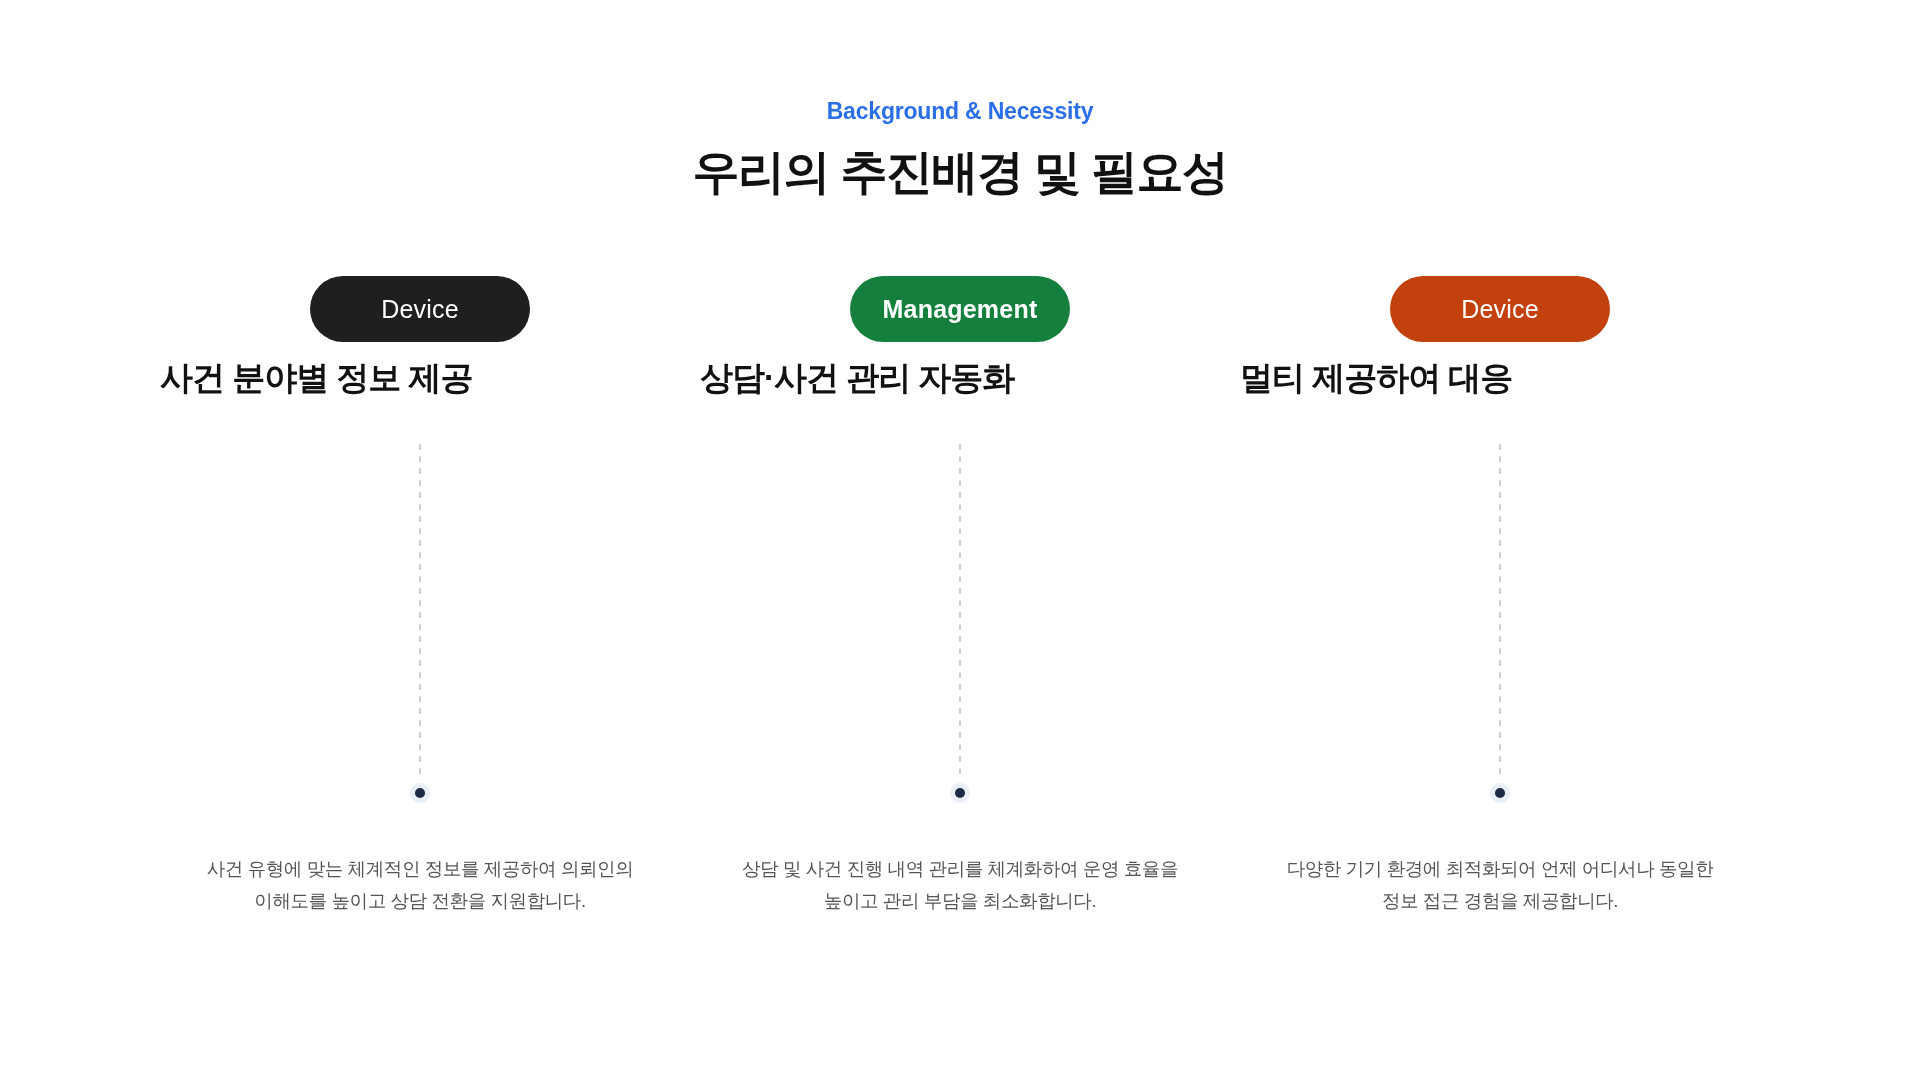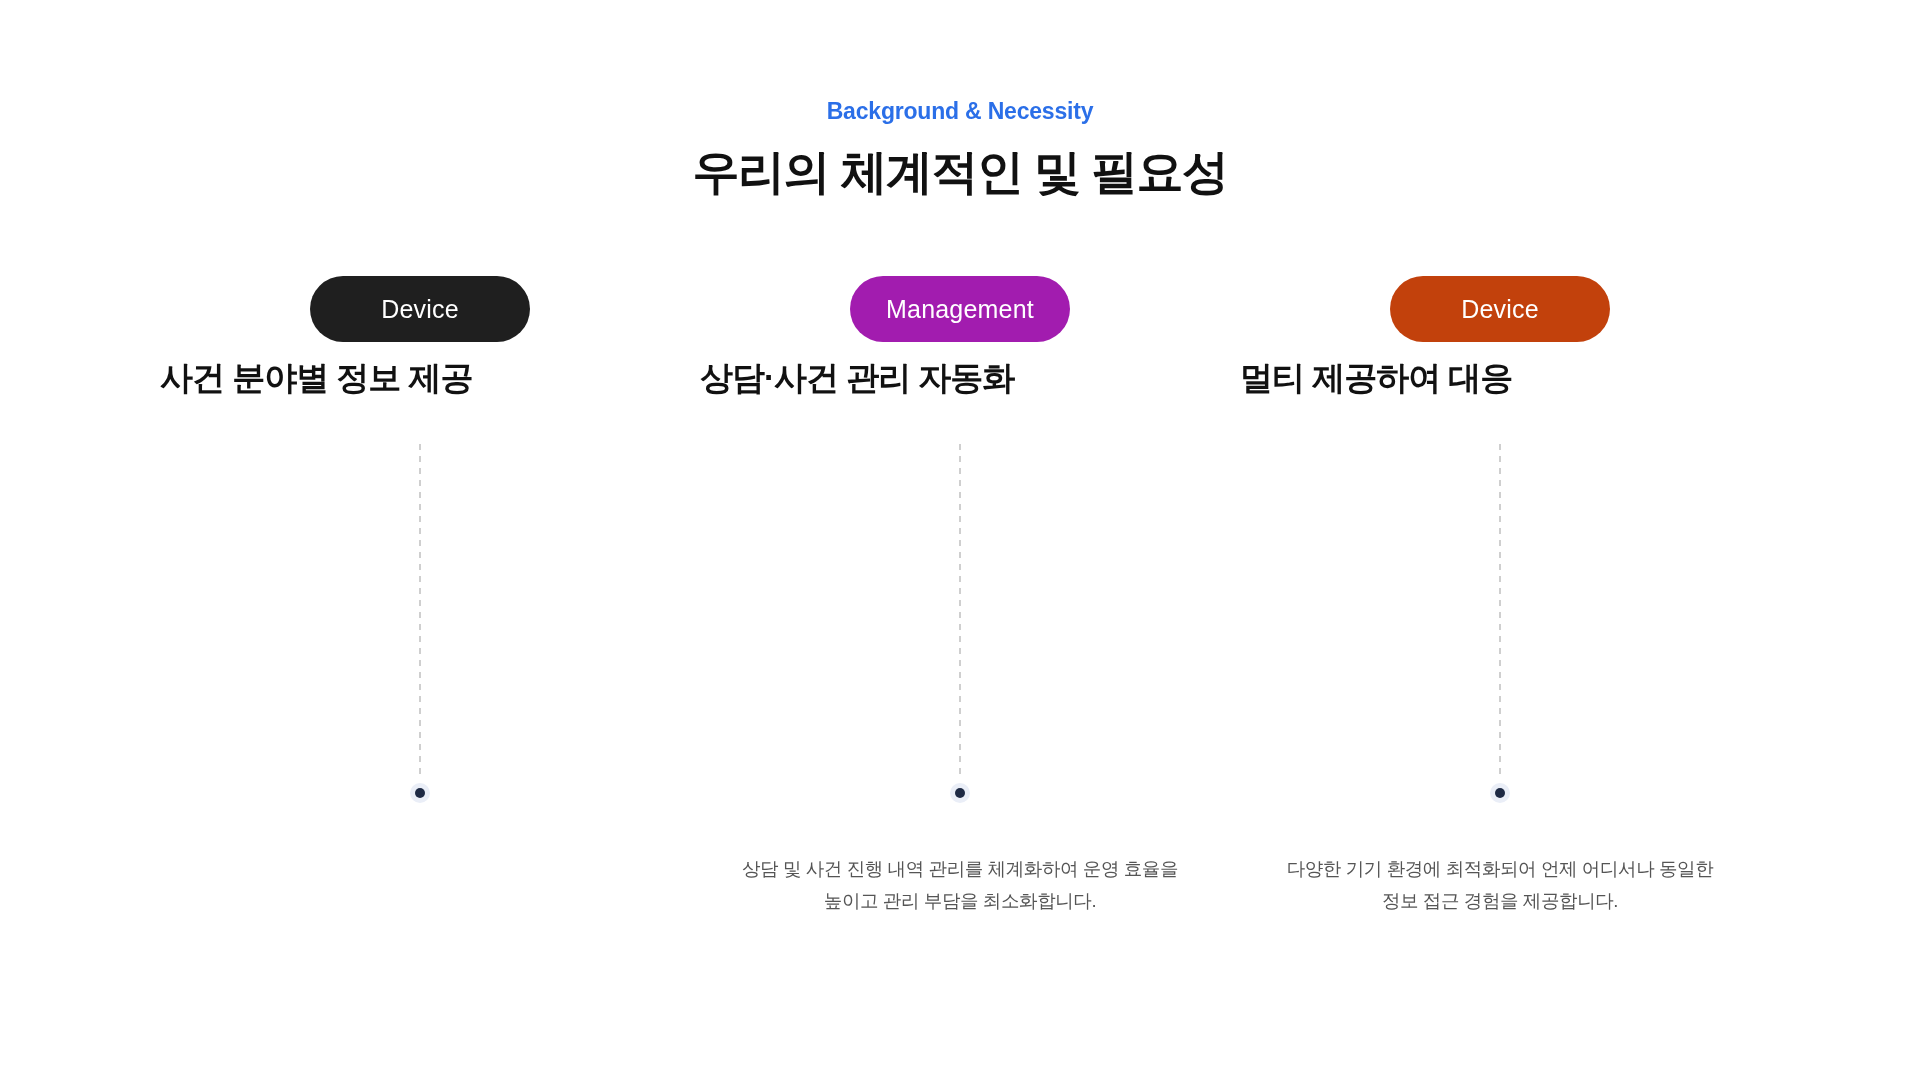--- a/index.html
+++ b/index.html
@@ -119,34 +119,35 @@
     text-align: center;
     letter-spacing: -0.4px;
     word-break: keep-all;
   }
 </style>
 </head>
 <body>
 
 <section class="section-header">
   <div class="eyebrow" style="color:#2b6fe8;">Background &amp; Necessity</div>
-  <h1 class="main-title">우리의 체계적인 및 필요성</h1>
+  <h1 class="main-title">우리의 추진배경 및 필요성</h1>
 </section>
 
 <div class="column" style="left:420px;">
   <div class="pill" style="background:#1f1f1f;">Device</div>
   <h2 class="col-title">사건 분야별 정보 제공</h2>
   <div class="dash-line"></div>
   <div class="dot">
       <div class="dot-inner"></div>
     </div>
+  <p class="col-desc">사건 유형에 맞는 체계적인 정보를 제공하여 의뢰인의 이해도를 높이고 상담 전환을 지원합니다.</p>
 </div>
 
 <div class="column" style="left:960px;">
-  <div class="pill" style="background:#a21caf;">Management</div>
+  <div class="pill" style="background:#15803d;font-weight:bold;">Management</div>
   <h2 class="col-title">상담·사건 관리 자동화</h2>
   <div class="dash-line"></div>
   <div class="dot">
       <div class="dot-inner"></div>
     </div>
   <p class="col-desc">상담 및 사건 진행 내역 관리를 체계화하여 운영 효율을 높이고 관리 부담을 최소화합니다.</p>
 </div>
 
 <div class="column" style="left:1500px;">
   <div class="pill" style="background:#c2410c;">Device</div>

